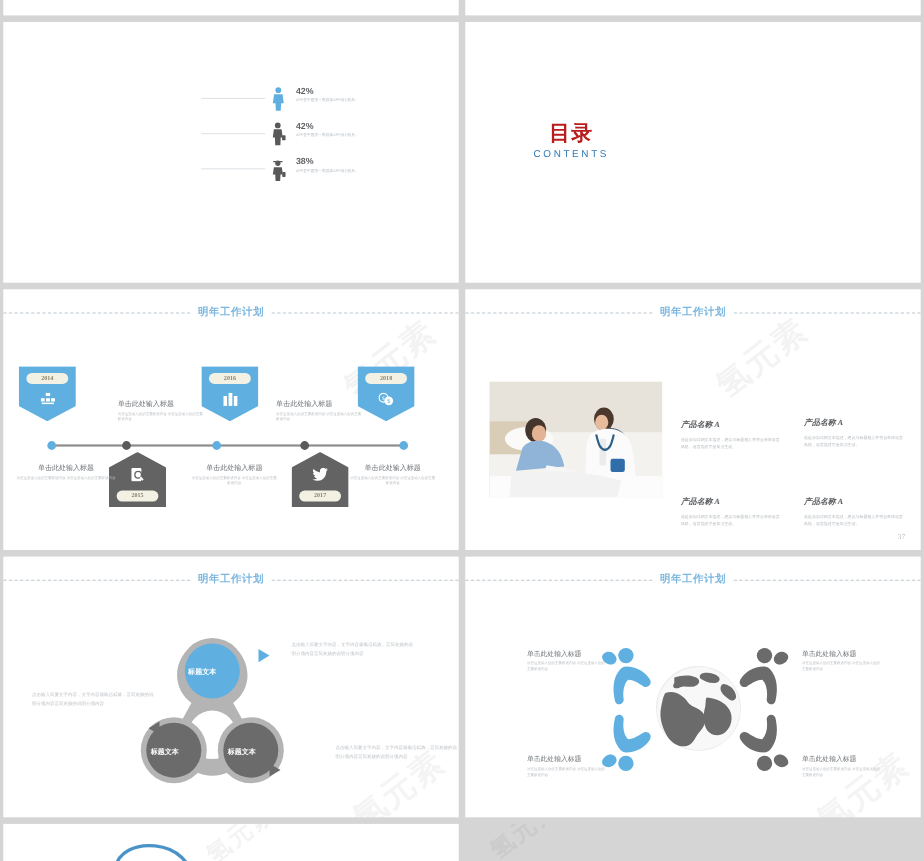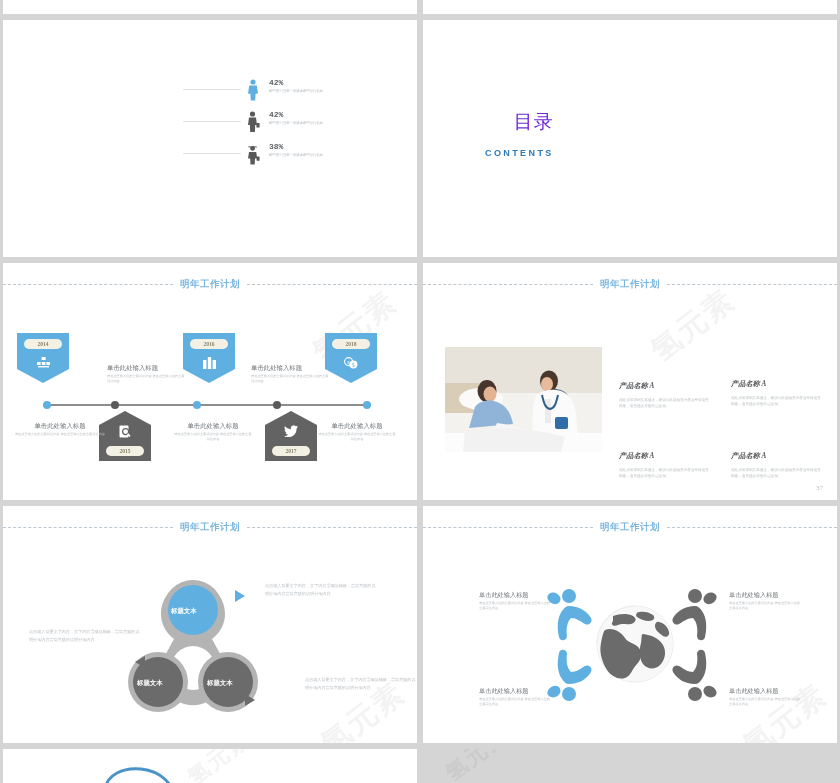--- a/index.html
+++ b/index.html
@@ -59,28 +59,28 @@
     white-space:nowrap;
   }
   .wm.small{font-size:22px;}
 
   
   .pyr-wrap{position:absolute;left:18px;top:48px;width:210px;height:160px;}
   .statlist{position:absolute;left:240px;top:58px;width:170px;}
   .statrow{display:flex;align-items:flex-start;height:25px;margin-bottom:7px;position:relative;}
   .statrow .ico{width:20px;height:24px;flex:0 0 20px;display:flex;align-items:center;justify-content:center;}
   .statrow .txt{margin-left:6px;}
-  .statrow .pct{font-size:8px;font-weight:bold;color:#5f6266;font-family:Liberation Mono, monospace;line-height:9px;}
+  .statrow .pct{font-size:8px;font-weight:bold;color:#5f6266;font-family:Liberation Sans, sans-serif;line-height:9px;}
   .statrow .desc{font-size:3.4px;color:#b6bcc2;line-height:5px;margin-top:2px;white-space:nowrap;}
   .leadline{position:absolute;left:-60px;top:11px;width:58px;height:0;border-top:1px solid #dfe3e6;}
 
   
   .toc-left{position:absolute;left:62px;top:92px;text-align:center;}
-  .toc-left .cn{font-size:19px;font-weight:normal;color:#6d28d9;letter-spacing:1px;line-height:20px;text-align:right;}
-  .toc-left .en{font-size:9px;font-weight:bold;color:#2f79b5;letter-spacing:2.4px;line-height:12px;margin-top:15px;}
+  .toc-left .cn{font-size:19px;font-weight:bold;color:#b91c1c;letter-spacing:1px;line-height:20px;}
+  .toc-left .en{font-size:9px;font-weight:normal;color:#2f79b5;letter-spacing:2.4px;line-height:12px;margin-top:2px;}
 
   
   .tl-line{position:absolute;left:44px;top:141px;width:320px;height:2px;background:#8d8d8d;}
   .tl-dot{position:absolute;width:8px;height:8px;border-radius:50%;top:-3px;}
   .tl-dot.blue{background:#5fb0e0;}
   .tl-dot.gray{background:#5a5a5a;}
   .pin{position:absolute;width:52px;}
   .pin .body{
     width:52px;height:50px;position:relative;
   }

